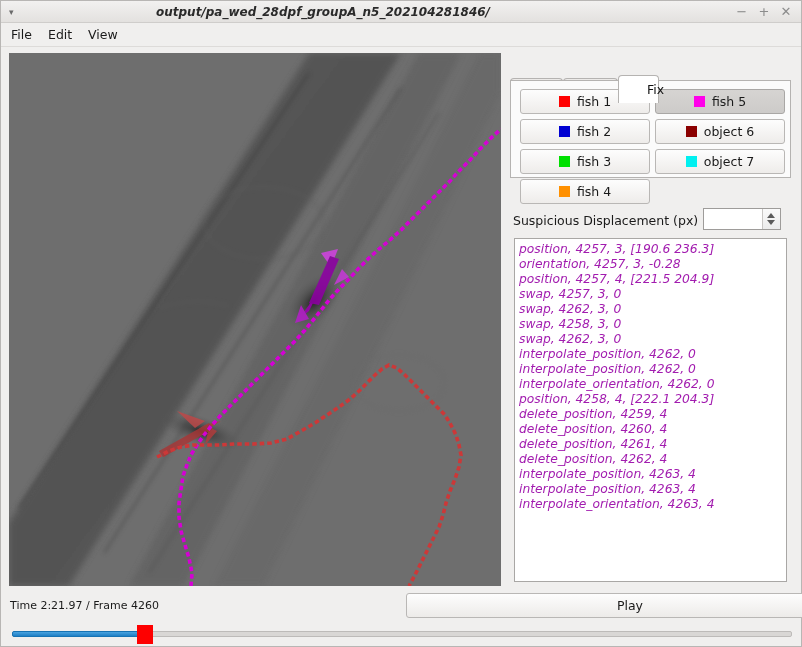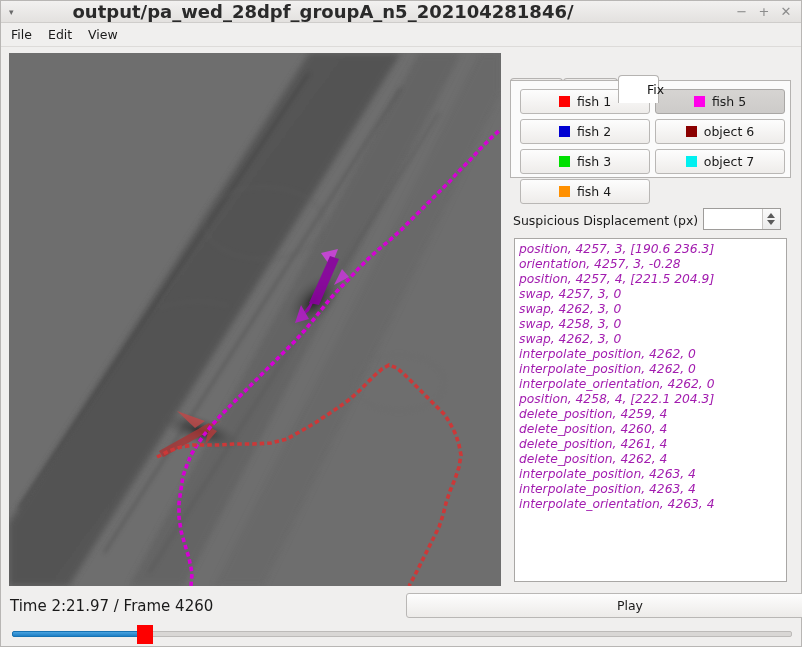--- a/index.html
+++ b/index.html
@@ -11,21 +11,21 @@
   #app{position:relative;width:802px;height:647px;background:#f0efee;
        border:1px solid #b8b6b4;box-sizing:border-box;}
 
   
   .titlebar{position:absolute;left:0;top:0;width:800px;height:22px;
     background:linear-gradient(to bottom,#f2f1f0,#e3e1df);
     border-bottom:1px solid #cfcdcb;box-sizing:border-box;}
   .tb-menuicon{position:absolute;left:8px;top:0;height:22px;line-height:22px;
     font-size:9px;color:#6a6a6a;}
   .tb-title{position:absolute;left:0;top:0;width:644px;height:22px;
-    line-height:22px;text-align:center;font-size:18px;font-weight:bold;color:#2a2a2a;}
+    line-height:22px;text-align:center;font-size:12px;font-weight:bold;color:#2a2a2a;font-style:italic;}
   .tb-btns{position:absolute;right:6px;top:0;height:22px;line-height:22px;
     color:#8c8c8c;font-size:13px;}
   .tb-btns span{display:inline-block;width:18px;text-align:center;cursor:default;}
 
   
   .menubar{position:absolute;left:0;top:22px;width:800px;height:24px;
     background:#f0efee;border-bottom:1px solid #dddbd9;box-sizing:border-box;}
   .menubar .mi{position:absolute;top:0;height:24px;line-height:24px;font-size:12.5px;color:#1a1a1a;}
   .mi-file{left:10px;} .mi-edit{left:47px;} .mi-view{left:87px;}
 
@@ -74,21 +74,21 @@
   .spin .arrows .dn{bottom:4px;border-top:5px solid #5b5b5b;}
 
   .logbox{position:absolute;left:7px;top:185px;width:273px;height:344px;
     background:#ffffff;border:1px solid #a9a7a5;box-sizing:border-box;
     overflow:hidden;padding:3px 0 0 4px;}
   .logline{height:15px;line-height:15px;font-size:12.3px;color:#a21caf;
     white-space:nowrap;font-style:italic;}
 
   
   .statusline{position:absolute;left:9px;top:596px;height:18px;line-height:18px;
-    font-size:15px;color:#1a1a1a;}
+    font-size:11px;color:#1a1a1a;}
   .playbtn{position:absolute;left:405px;top:592px;width:448px;height:25px;
     box-sizing:border-box;border:1px solid #b9b7b5;border-radius:3px;
     background:linear-gradient(to bottom,#fdfdfd,#edebe9);
     text-align:center;line-height:23px;font-size:12.5px;color:#1a1a1a;}
 
   .sliderrow{position:absolute;left:0;top:620px;width:800px;height:26px;}
   .strack{position:absolute;left:11px;top:10px;width:780px;height:6px;
     background:#d9d7d5;border:1px solid #bdbbb9;box-sizing:border-box;border-radius:2px;}
   .sfill{position:absolute;left:11px;top:10px;width:133px;height:6px;
     background:linear-gradient(to bottom,#4aa3e0,#1f7fc4);

